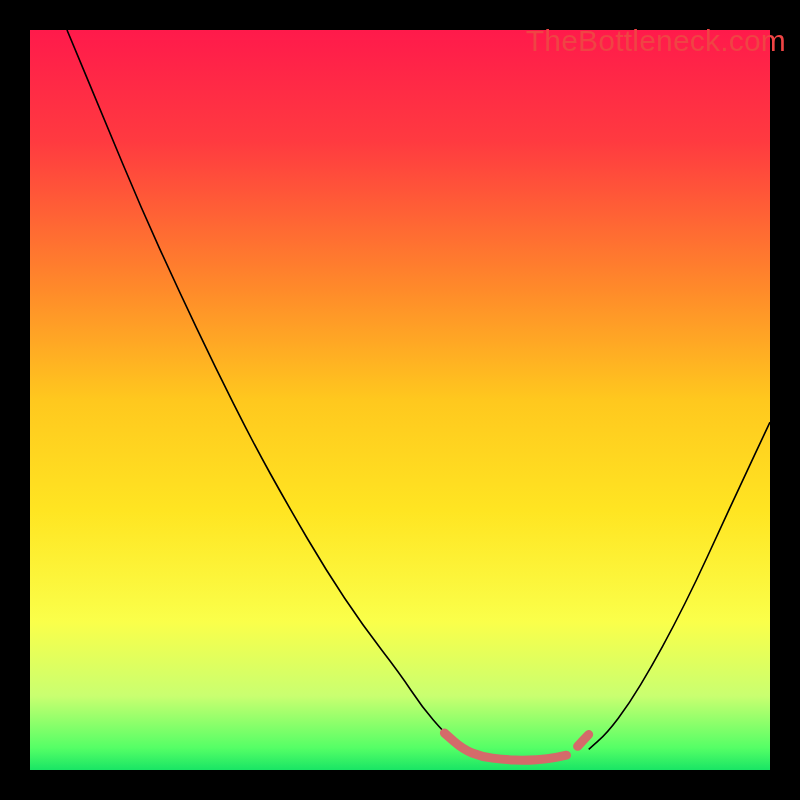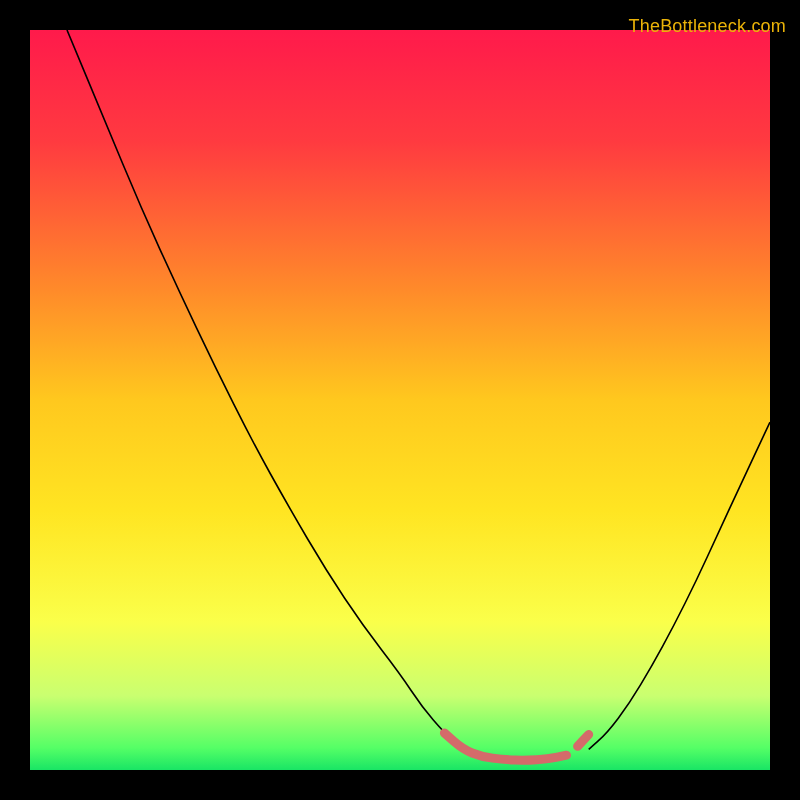--- a/index.html
+++ b/index.html
@@ -5,25 +5,25 @@
   * { margin: 0; padding: 0; box-sizing: border-box; }
   html, body { width: 800px; height: 800px; overflow: hidden; background: #000; }
   .frame {
     position: relative;
     width: 800px;
     height: 800px;
     background: #000;
   }
   .watermark {
     position: absolute;
-    top: 16px;
+    top: 24px;
     right: 14px;
     font-family: Arial, Helvetica, sans-serif;
-    font-size: 18px;
-    color: #eab308;
+    font-size: 30px;
+    color: #ef4444;
     font-weight: 500;
     letter-spacing: 0.2px;
     z-index: 20;
   }
   .plot-area {
     position: absolute;
     left: 30px;
     top: 30px;
     width: 740px;
     height: 740px;

